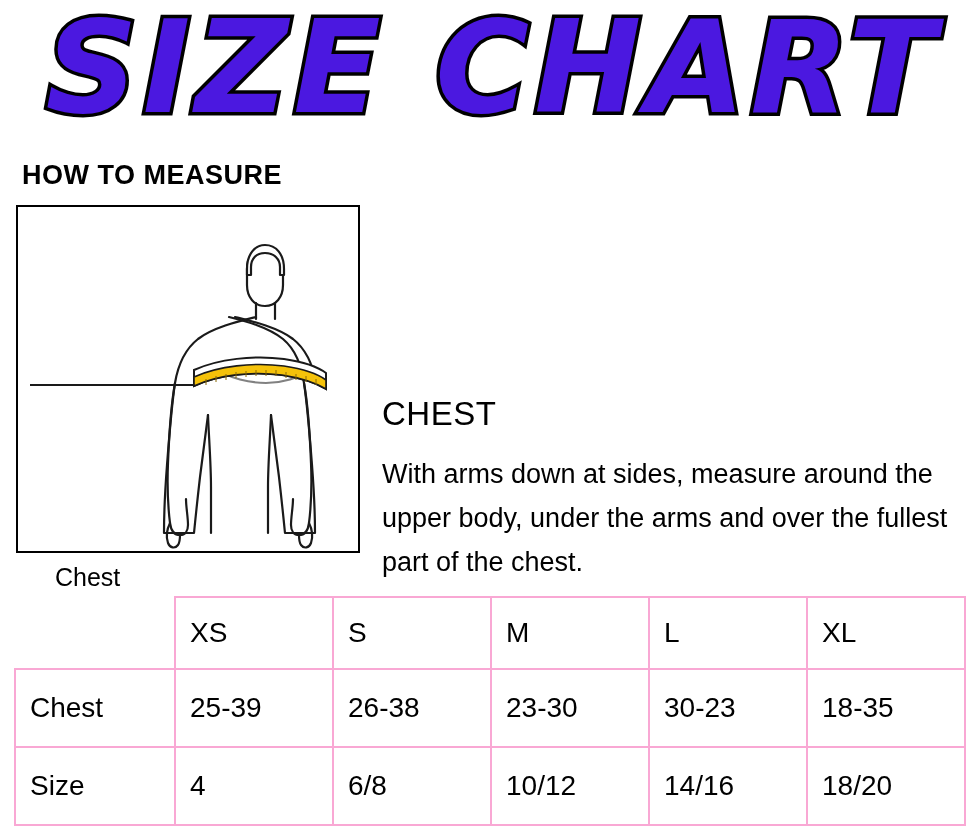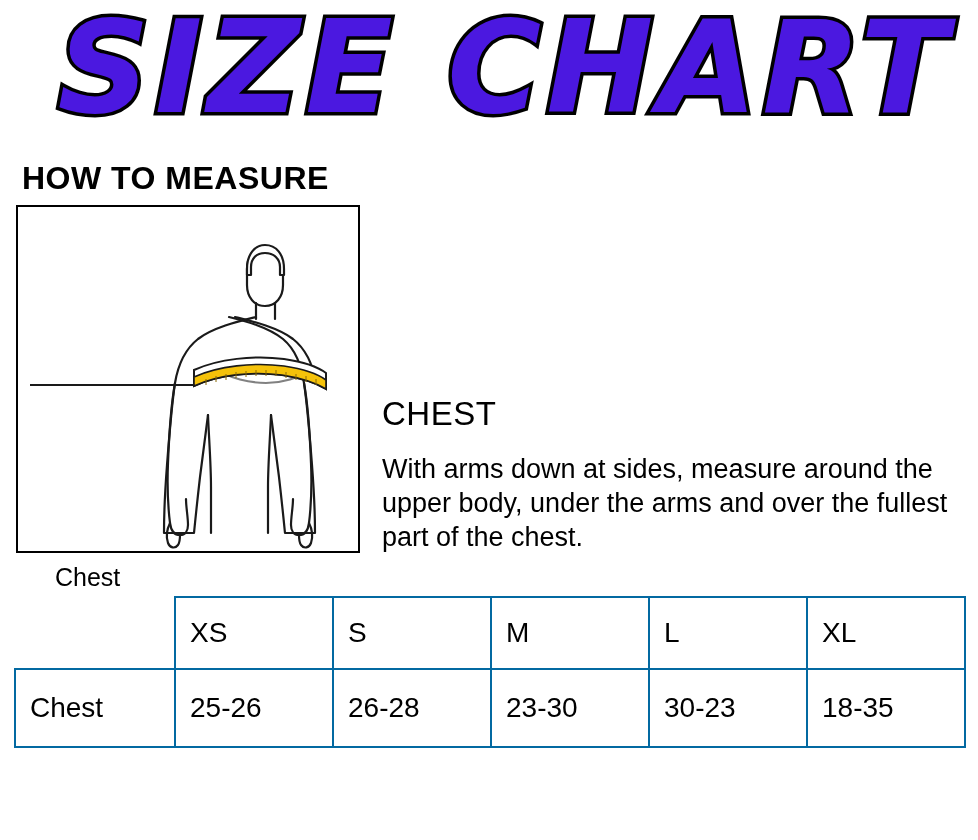--- a/index.html
+++ b/index.html
@@ -12,21 +12,21 @@
     height: 840px;
     position: relative;
     font-family: "Liberation Sans", sans-serif;
     color: #000000;
     overflow: hidden;
   }
 
   
   .title-wrap {
     position: absolute;
-    left: 16px;
+    left: 4px;
     top: 0px;
     width: 863px;
     height: 148px;
   }
   .title-text {
     position: absolute;
     left: 8px;
     top: -6px;
     width: 962px;
     text-align: center;
@@ -41,21 +41,21 @@
     paint-order: stroke fill;
     white-space: nowrap;
   }
 
   
   .how-to {
     position: absolute;
     left: 22px;
     top: 160px;
     font-family: "Liberation Sans", sans-serif;
-    font-size: 32px;
+    font-size: 27px;
     font-weight: bold;
     letter-spacing: 0.5px;
     color: #000;
   }
 
   
   .figure-box {
     position: absolute;
     left: 16px;
     top: 205px;
@@ -92,21 +92,21 @@
     letter-spacing: 0.5px;
     color: #000;
   }
   .desc-body {
     position: absolute;
     left: 382px;
     top: 452px;
     width: 590px;
     font-family: "Liberation Sans", sans-serif;
     font-size: 27px;
-    line-height: 34px;
+    line-height: 44px;
     color: #000;
   }
 
   
   .size-table {
     position: absolute;
     left: 14px;
     top: 596px;
     width: 950px;
     border-collapse: collapse;
@@ -117,21 +117,21 @@
     font-family: "Liberation Sans", sans-serif;
     font-size: 28px;
     padding: 0 0 0 14px;
     vertical-align: middle;
     color: #000;
     box-sizing: border-box;
   }
   .size-table col.label-col { width: 160px; }
   .size-table col.data-col  { width: 158px; }
 
-  .cell-b { border: 2px solid #0369a1; margin-left: 12px; }
+  .cell-b { border: 2px solid #f9a8d4; margin-left: 12px; }
   .cell-none { border: none; }
   .row-header td { height: 72px; }
 </style>
 </head>
 <body>
 
 <div class="title-wrap">
   <div class="title-text">SIZE CHART</div>
 </div>
 
@@ -204,20 +204,28 @@
     <tr class="row-header">
       <td class="cell-none"></td>
       <td class="cell-b">XS</td>
       <td class="cell-b">S</td>
       <td class="cell-b">M</td>
       <td class="cell-b">L</td>
       <td class="cell-b">XL</td>
     </tr>
     <tr>
       <td class="cell-b">Chest</td>
-      <td class="cell-b">25-26</td>
-      <td class="cell-b">26-28</td>
+      <td class="cell-b">25-39</td>
+      <td class="cell-b">26-38</td>
       <td class="cell-b">23-30</td>
       <td class="cell-b">30-23</td>
       <td class="cell-b">18-35</td>
     </tr>
+    <tr>
+      <td class="cell-b">Size</td>
+      <td class="cell-b">4</td>
+      <td class="cell-b">6/8</td>
+      <td class="cell-b">10/12</td>
+      <td class="cell-b">14/16</td>
+      <td class="cell-b">18/20</td>
+    </tr>
   </tbody>
 </table>
 
 </body></html>

